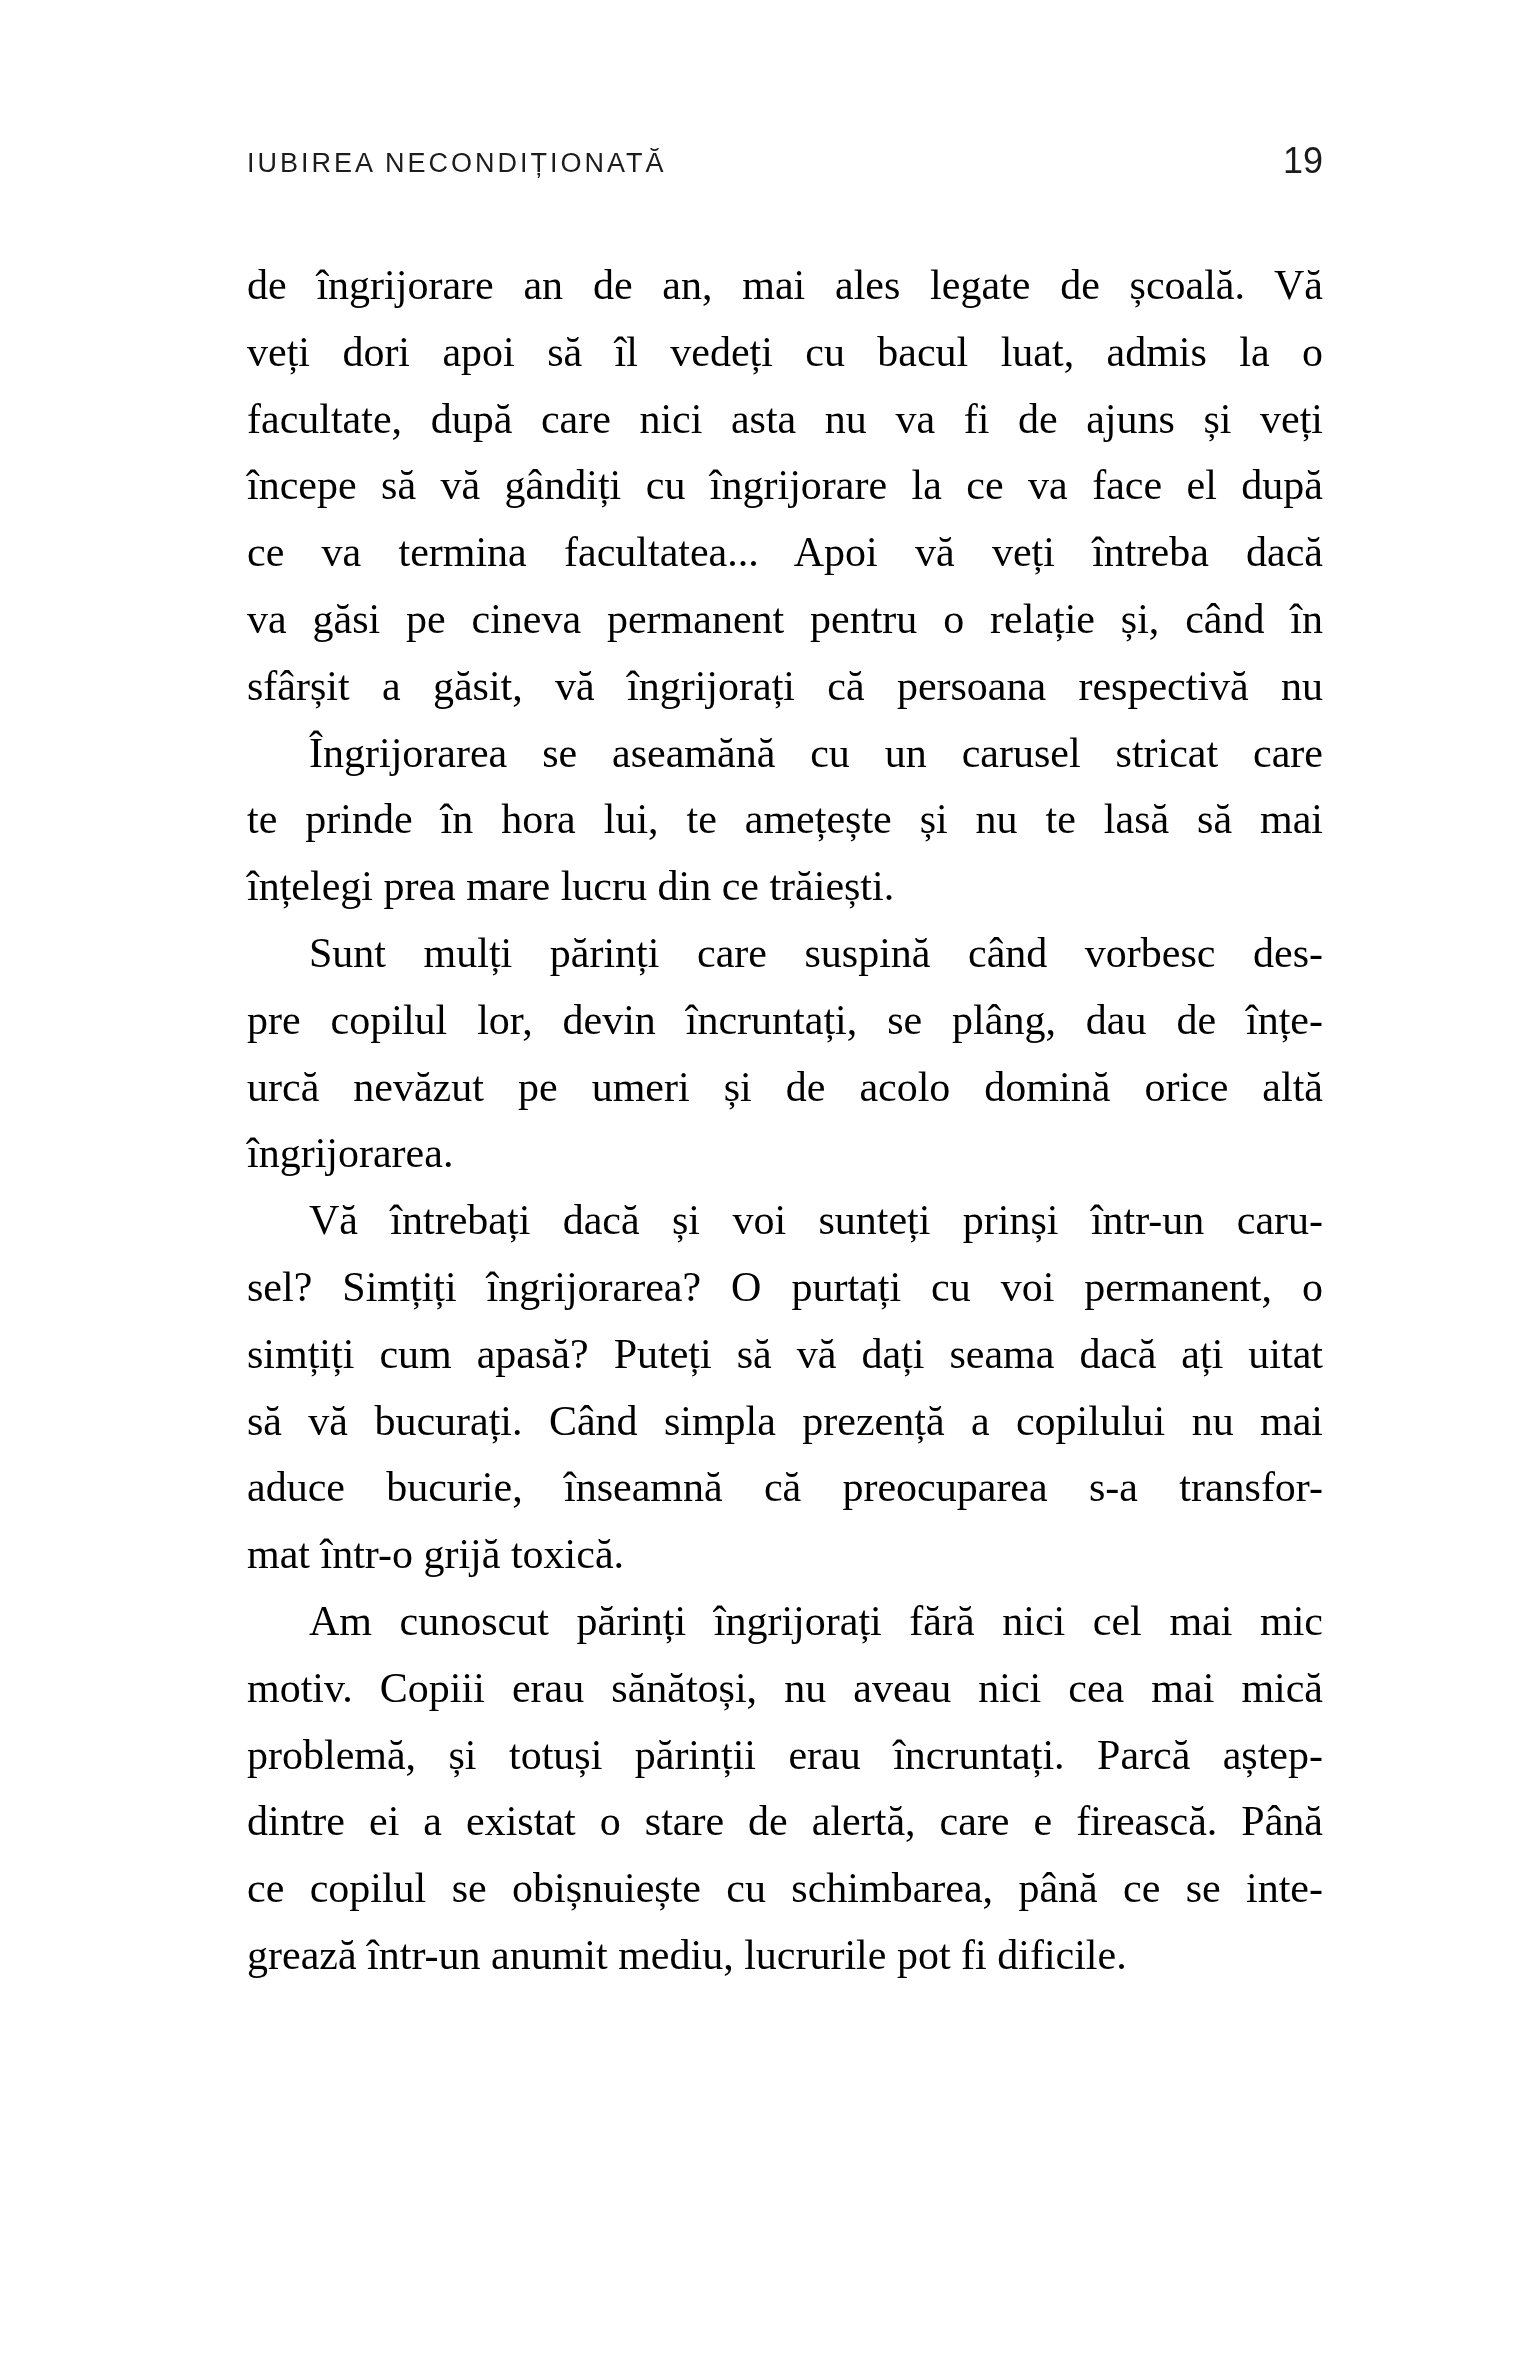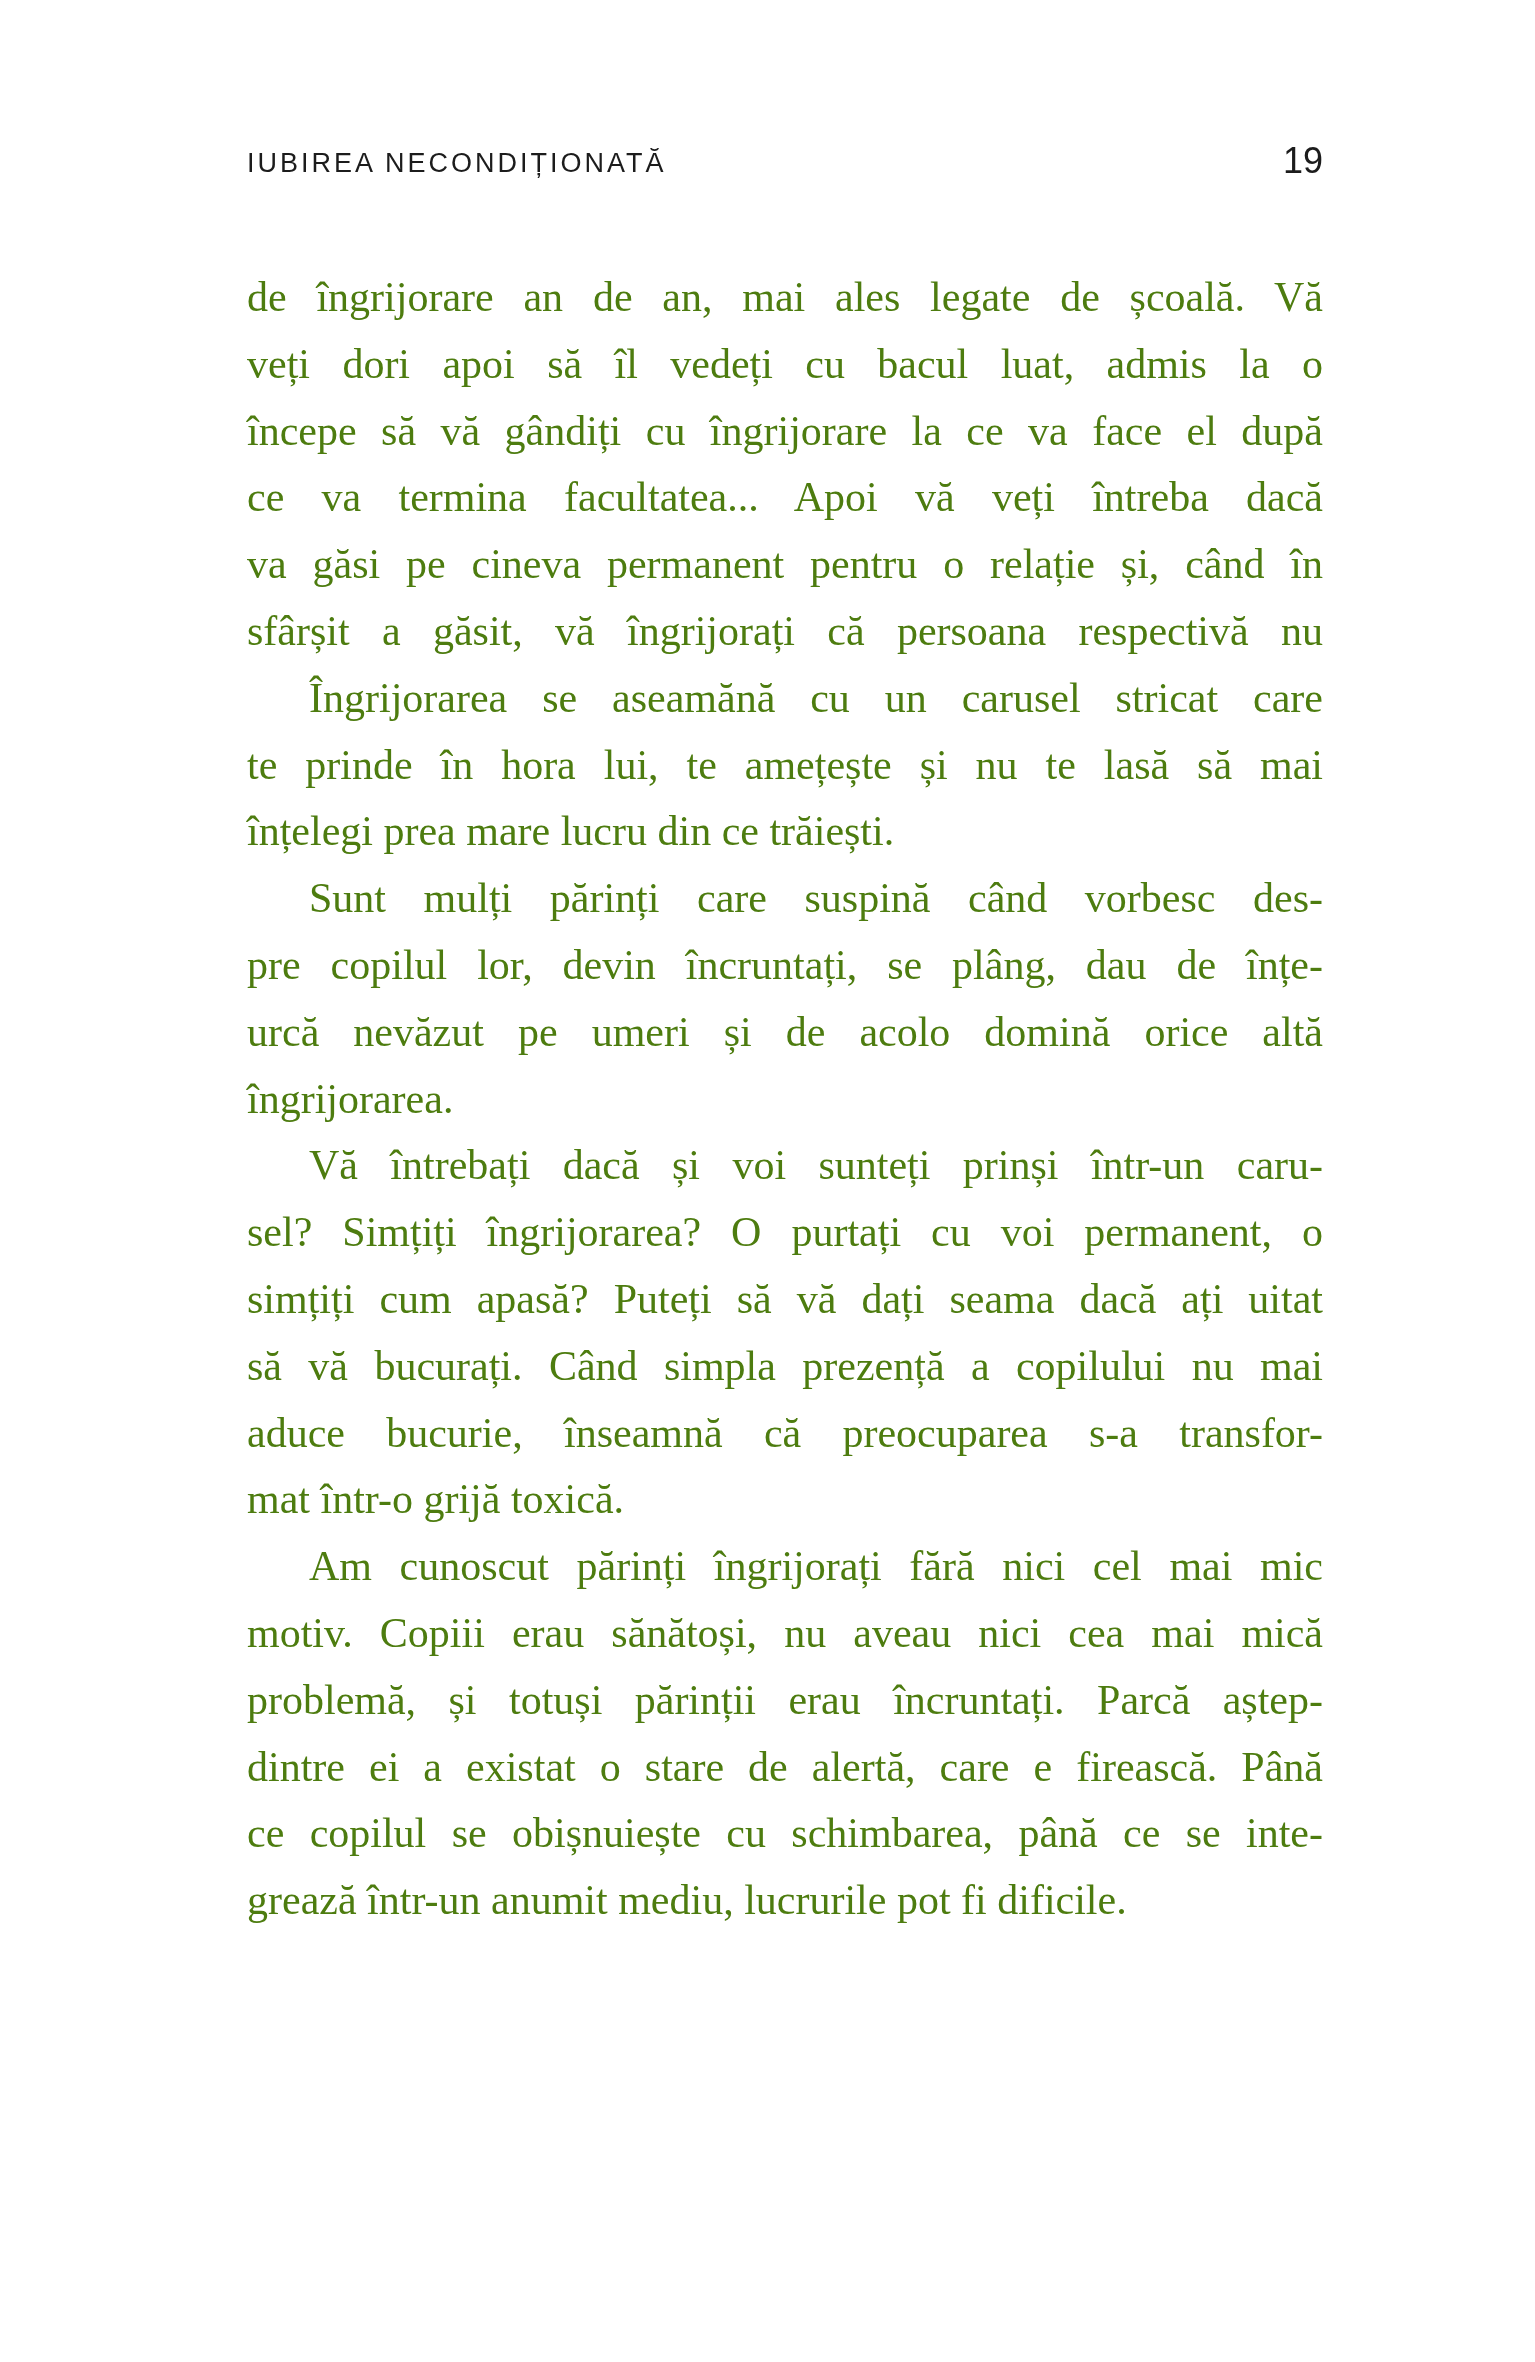--- a/index.html
+++ b/index.html
@@ -30,26 +30,26 @@
     top: 143px;
     right: 212px;
     font-family: "Liberation Sans", sans-serif;
     font-size: 36px;
     line-height: 1;
     color: #1c1c1c;
   }
   .body-text {
     position: absolute;
     left: 247px;
-    top: 264px;
+    top: 252px;
     width: 1076px;
     font-family: "Liberation Serif", "DejaVu Serif", serif;
     font-size: 42px;
     line-height: 66.8px;
-    color: #4d7c0f;
+    color: #000000;
   }
   .paragraph {
     margin: 0;
     padding: 0;
   }
   .line {
     text-align: justify;
     text-align-last: justify;
     white-space: normal;
   }
@@ -65,20 +65,21 @@
 
 <div class="page">
   <div>
     <span class="header-title">IUBIREA NECONDIȚIONATĂ</span>
     <span class="page-number">19</span>
   </div>
   <div class="body-text" id="body-text">
       <div class="paragraph">
         <div class="line">de îngrijorare an de an, mai ales legate de școală. Vă</div>
         <div class="line">veți dori apoi să îl vedeți cu bacul luat, admis la o</div>
+        <div class="line">facultate, după care nici asta nu va fi de ajuns și veți</div>
         <div class="line">începe să vă gândiți cu îngrijorare la ce va face el după</div>
         <div class="line">ce va termina facultatea... Apoi vă veți întreba dacă</div>
         <div class="line">va găsi pe cineva permanent pentru o relație și, când în</div>
         <div class="line">sfârșit a găsit, vă îngrijorați că persoana respectivă nu</div>
       </div>
       <div class="paragraph">
         <div class="line indent">Îngrijorarea se aseamănă cu un carusel stricat care</div>
         <div class="line">te prinde în hora lui, te amețește și nu te lasă să mai</div>
         <div class="line para-end">înțelegi prea mare lucru din ce trăiești.</div>
       </div>

